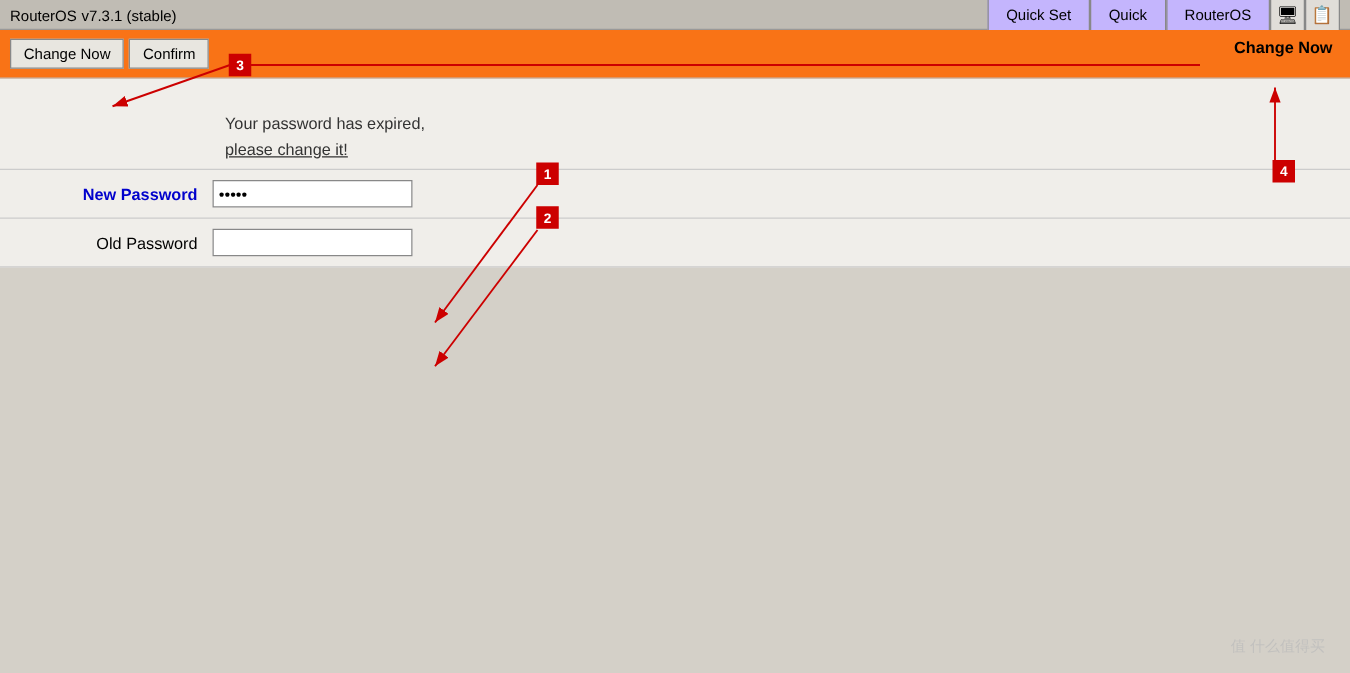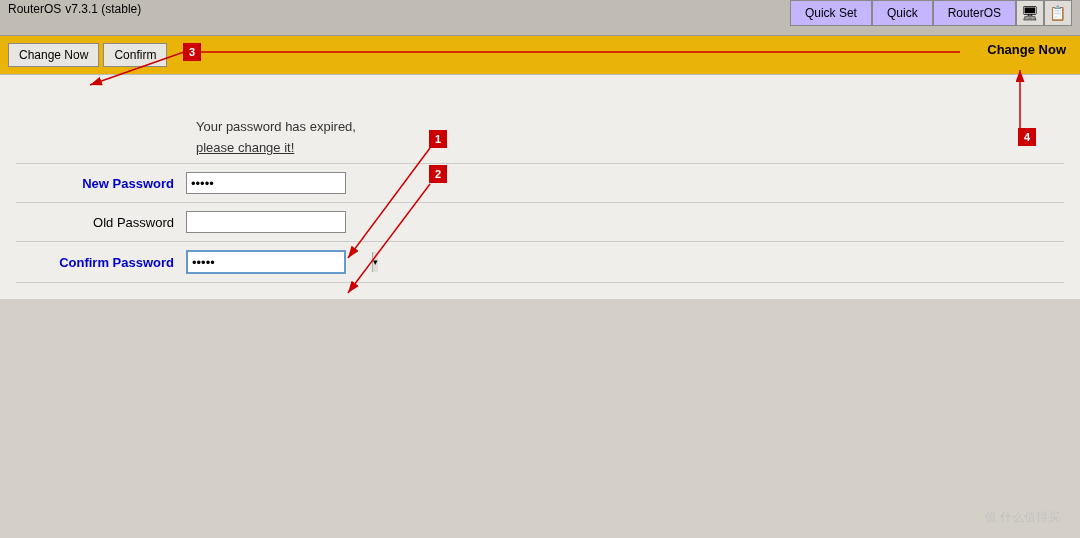--- a/index.html
+++ b/index.html
@@ -9,24 +9,24 @@
       font-family: Arial, sans-serif;
       font-size: 13px;
       background: #d4d0c8;
       overflow: hidden;
       position: relative;
     }
 
     
     .header {
       display: flex;
-      align-items: flex-start;
+      align-items: center;
       background: #c0bcb4;
       border-bottom: 1px solid #999;
-      height: 36px;
+      height: 24px;
       padding: 0 8px;
     }
     .header-logo {
       font-size: 14px;
       font-weight: bold;
       color: #000;
       flex: 1;
     }
     .header-logo span {
       font-weight: normal;
@@ -51,21 +51,21 @@
       height: 26px;
       cursor: pointer;
       display: flex;
       align-items: center;
       justify-content: center;
       font-size: 14px;
     }
 
     
     .toolbar {
-      background: #eab308;
+      background: #f97316;
       border-bottom: 1px solid #bbb;
       padding: 19px 8px;
       display: flex;
       align-items: center;
       height: 34px;
       position: relative;
     }
     .toolbar-change-now-label {
       position: absolute;
       right: 14px;
@@ -80,21 +80,21 @@
       cursor: pointer;
       font-size: 12px;
       margin-right: 4px;
       height: 24px;
     }
 
     
     .main {
       background: #f0eeea;
       margin: 0;
-      padding: 16px;
+      padding: 0;
     }
 
     
     .form-container {
       padding: 16px 0 0 0;
     }
     .message-section {
       padding: 12px 0 8px 180px;
       border-bottom: 1px solid #ccc;
     }
@@ -218,27 +218,20 @@
     <div class="form-row">
       <div class="form-label blue">New Password</div>
       <input type="password" class="form-input" value="12345" style="">
     </div>
 
     <div class="form-row">
       <div class="form-label">Old Password</div>
       <input type="text" class="form-input" value="" style="">
     </div>
 
-    <div class="form-row">
-      <div class="form-label blue">Confirm Password</div>
-      <div class="confirm-input-wrapper">
-        <input type="password" class="confirm-input" value="12345" style="">
-        <div class="confirm-dropdown-btn">▾</div>
-      </div>
-    </div>
 
   </div>
 </div>
 
 <svg class="arrows-overlay" xmlns="http://www.w3.org/2000/svg">
 
   <defs>
     <marker id="arrowhead" markerWidth="8" markerHeight="6" refX="8" refY="3" orient="auto">
       <polygon points="0 0, 8 3, 0 6" fill="#cc0000"></polygon>
     </marker>

